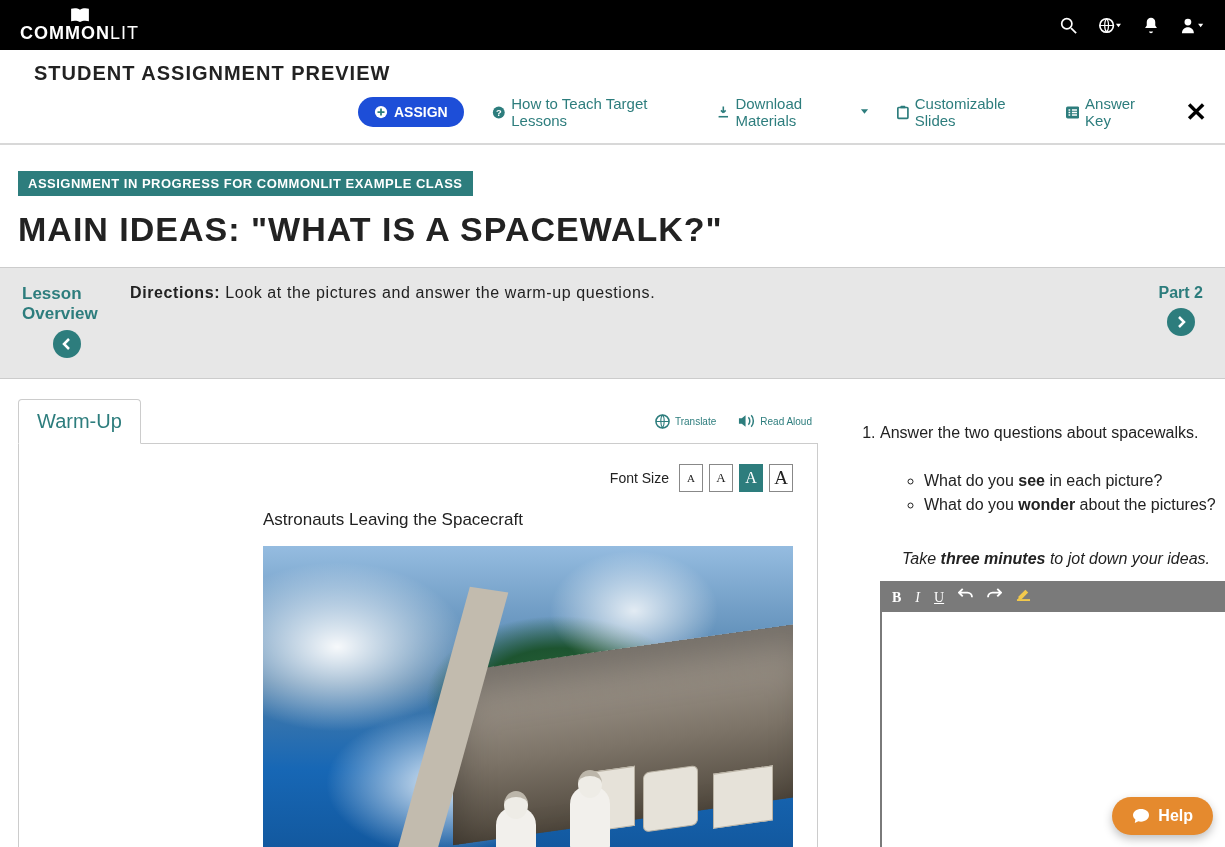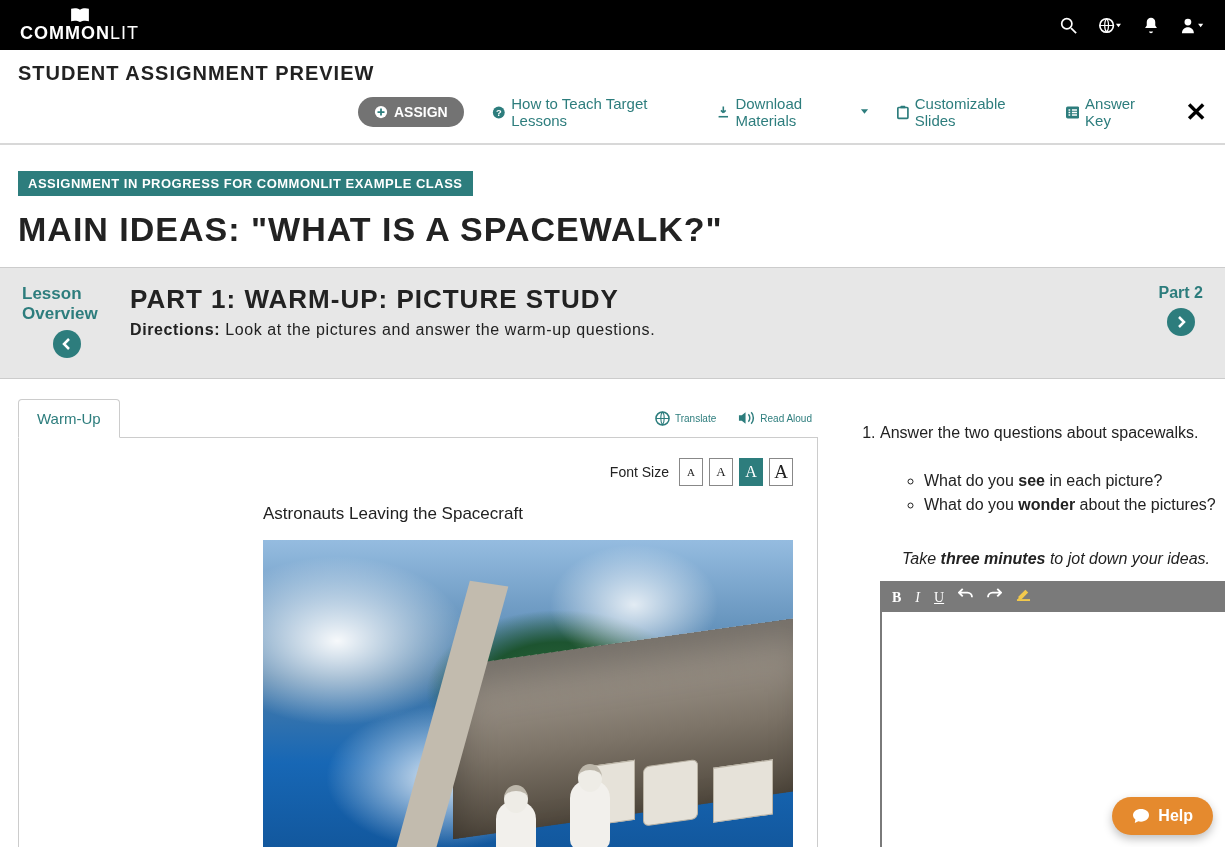--- a/index.html
+++ b/index.html
@@ -4,41 +4,41 @@
 <style>
 * { box-sizing: border-box; margin: 0; padding: 0; }
 body { font-family: "Helvetica Neue", Arial, sans-serif; background: #fff; color: #222; }
 .topbar { background: #000; height: 50px; display: flex; align-items: center; padding: 0 20px; justify-content: space-between; }
 .logo { display: flex; align-items: center; color: #fff; font-weight: 700; letter-spacing: 1px; font-size: 18px; flex-direction: column; }
 .logo-icon { width: 22px; height: 16px; }
 .logo-text strong { font-weight: 800; }
 .logo-text span { font-weight: 300; }
 .top-icons { display: flex; align-items: center; gap: 22px; color: #fff; }
 .top-icons .icon { cursor: pointer; }
-.preview-title { padding: 12px 18px 0; font-size: 20px; font-weight: 800; letter-spacing: 1px; }
+.preview-title { padding: 12px 18px 0; font-size: 20px; font-weight: 800; letter-spacing: 1px; margin-left: 16px; }
 .toolbar { display: flex; align-items: center; gap: 28px; padding: 10px 18px 14px; border-bottom: 2px solid #d8d8d8; justify-content: flex-end; position: relative; }
-.toolbar .assign-btn { background: #737373; color: #fff; border: none; border-radius: 18px; padding: 7px 16px; font-weight: 700; font-size: 14px; display: flex; align-items: center; gap: 6px; cursor: pointer; margin-right: auto; margin-left: 340px; }
+.toolbar .assign-btn { background: #1d4ed8; color: #fff; border: none; border-radius: 18px; padding: 7px 16px; font-weight: 700; font-size: 14px; display: flex; align-items: center; gap: 6px; cursor: pointer; margin-right: auto; margin-left: 340px; }
 .toolbar a.link { color: #2d7d7d; text-decoration: none; font-size: 15px; display: flex; align-items: center; gap: 6px; cursor: pointer; }
 .toolbar .close { font-size: 26px; font-weight: 900; cursor: pointer; color: #000; }
 .progress-banner { margin: 26px 18px 10px; }
 .progress-badge { display: inline-block; background: #2d7d7d; color: #fff; font-weight: 600; font-size: 13px; padding: 5px 10px; letter-spacing: 0.5px; }
 .main-title { padding: 4px 18px 18px; font-size: 34px; font-weight: 900; letter-spacing: 1px; }
 .part-bar { background: #e7e7e7; display: flex; align-items: flex-start; padding: 16px 22px 20px; border-top: 1px solid #ccc; border-bottom: 1px solid #ccc; }
 .lesson-overview { color: #2d7d7d; font-size: 17px; font-weight: 600; width: 90px; flex-shrink: 0; }
 .nav-circle { width: 28px; height: 28px; border-radius: 50%; background: #2d7d7d; color: #fff; display: flex; align-items: center; justify-content: center; margin: 6px auto 0; cursor: pointer; }
 .part-center { flex: 1; padding: 0 18px; }
 .part-title { font-size: 26px; font-weight: 800; letter-spacing: 1px; margin-bottom: 6px; }
 .directions { font-size: 16px; letter-spacing: 0.6px; }
 .directions strong { font-weight: 700; }
 .part-next { color: #2d7d7d; font-weight: 700; text-align: center; }
 .content-wrap { display: flex; gap: 40px; padding: 0 18px 20px; }
 .left-col { flex: 0 0 780px; }
 .right-col { flex: 1; padding-top: 42px; }
 .tab-row { display: flex; align-items: center; margin-top: 20px; border-bottom: 1px solid #ccc; }
-.tab { border: 1px solid #ccc; border-bottom: 1px solid #fff; padding: 10px 18px; color: #2d7d7d; font-size: 15px; border-radius: 4px 4px 0 0; background: #fff; margin-bottom: -1px; cursor: pointer; }
+.tab { border: 1px solid #ccc; border-bottom: 1px solid #fff; padding: 10px 18px; color: #2d7d7d; font-size: 20px; border-radius: 4px 4px 0 0; background: #fff; margin-bottom: -1px; cursor: pointer; }
 .tab-actions { margin-left: auto; display: flex; gap: 22px; color: #2d7d7d; font-size: 10px; padding-right: 6px; }
 .tab-actions span { cursor: pointer; display: flex; align-items: center; gap: 5px; }
 .reading-pane { border: 1px solid #ccc; border-top: none; padding: 20px 24px; background: #fff; }
 .font-row { display: flex; align-items: center; justify-content: flex-end; gap: 6px; margin-bottom: 18px; }
 .font-label { font-size: 14px; margin-right: 4px; }
 .font-btn { border: 1px solid #888; width: 24px; height: 28px; display: flex; align-items: center; justify-content: center; font-family: Georgia, serif; cursor: pointer; background: #fff; }
 .font-btn.s1 { font-size: 11px; }
 .font-btn.s2 { font-size: 13px; }
 .font-btn.s3 { font-size: 16px; background: #2d7d7d; color: #fff; border-color: #2d7d7d; }
 .font-btn.s4 { font-size: 19px; }
@@ -163,21 +163,20 @@
   <div class="lesson-overview">
     <div>Lesson</div>
     <div>Overview</div>
     <div class="nav-circle">
       <svg width="10" height="12" viewBox="0 0 10 12">
           <path d="M7 1L2 6l5 5" stroke="#fff" stroke-width="2.5" fill="none"></path>
         </svg>
     </div>
   </div>
   <div class="part-center">
-    <div class="part-title">PART 1: WARM-UP: PICTURE STUDY</div>
     <div class="directions">
       <strong>Directions:</strong><span> Look at the pictures and answer the warm-up questions.</span>
     </div>
   </div>
   <div class="part-next">
     <div>Part 2</div>
     <div class="nav-circle">
       <svg width="10" height="12" viewBox="0 0 10 12">
           <path d="M3 1l5 5-5 5" stroke="#fff" stroke-width="2.5" fill="none"></path>
         </svg>

